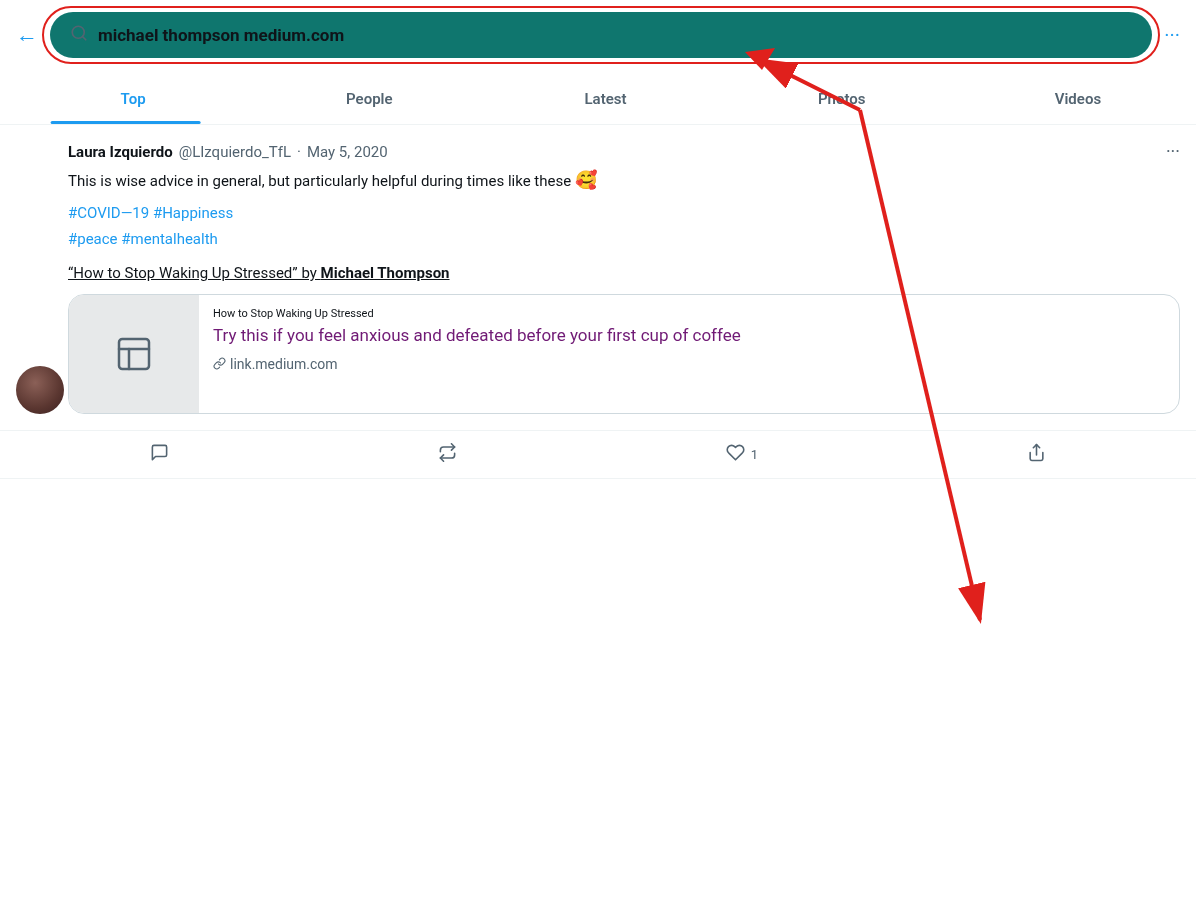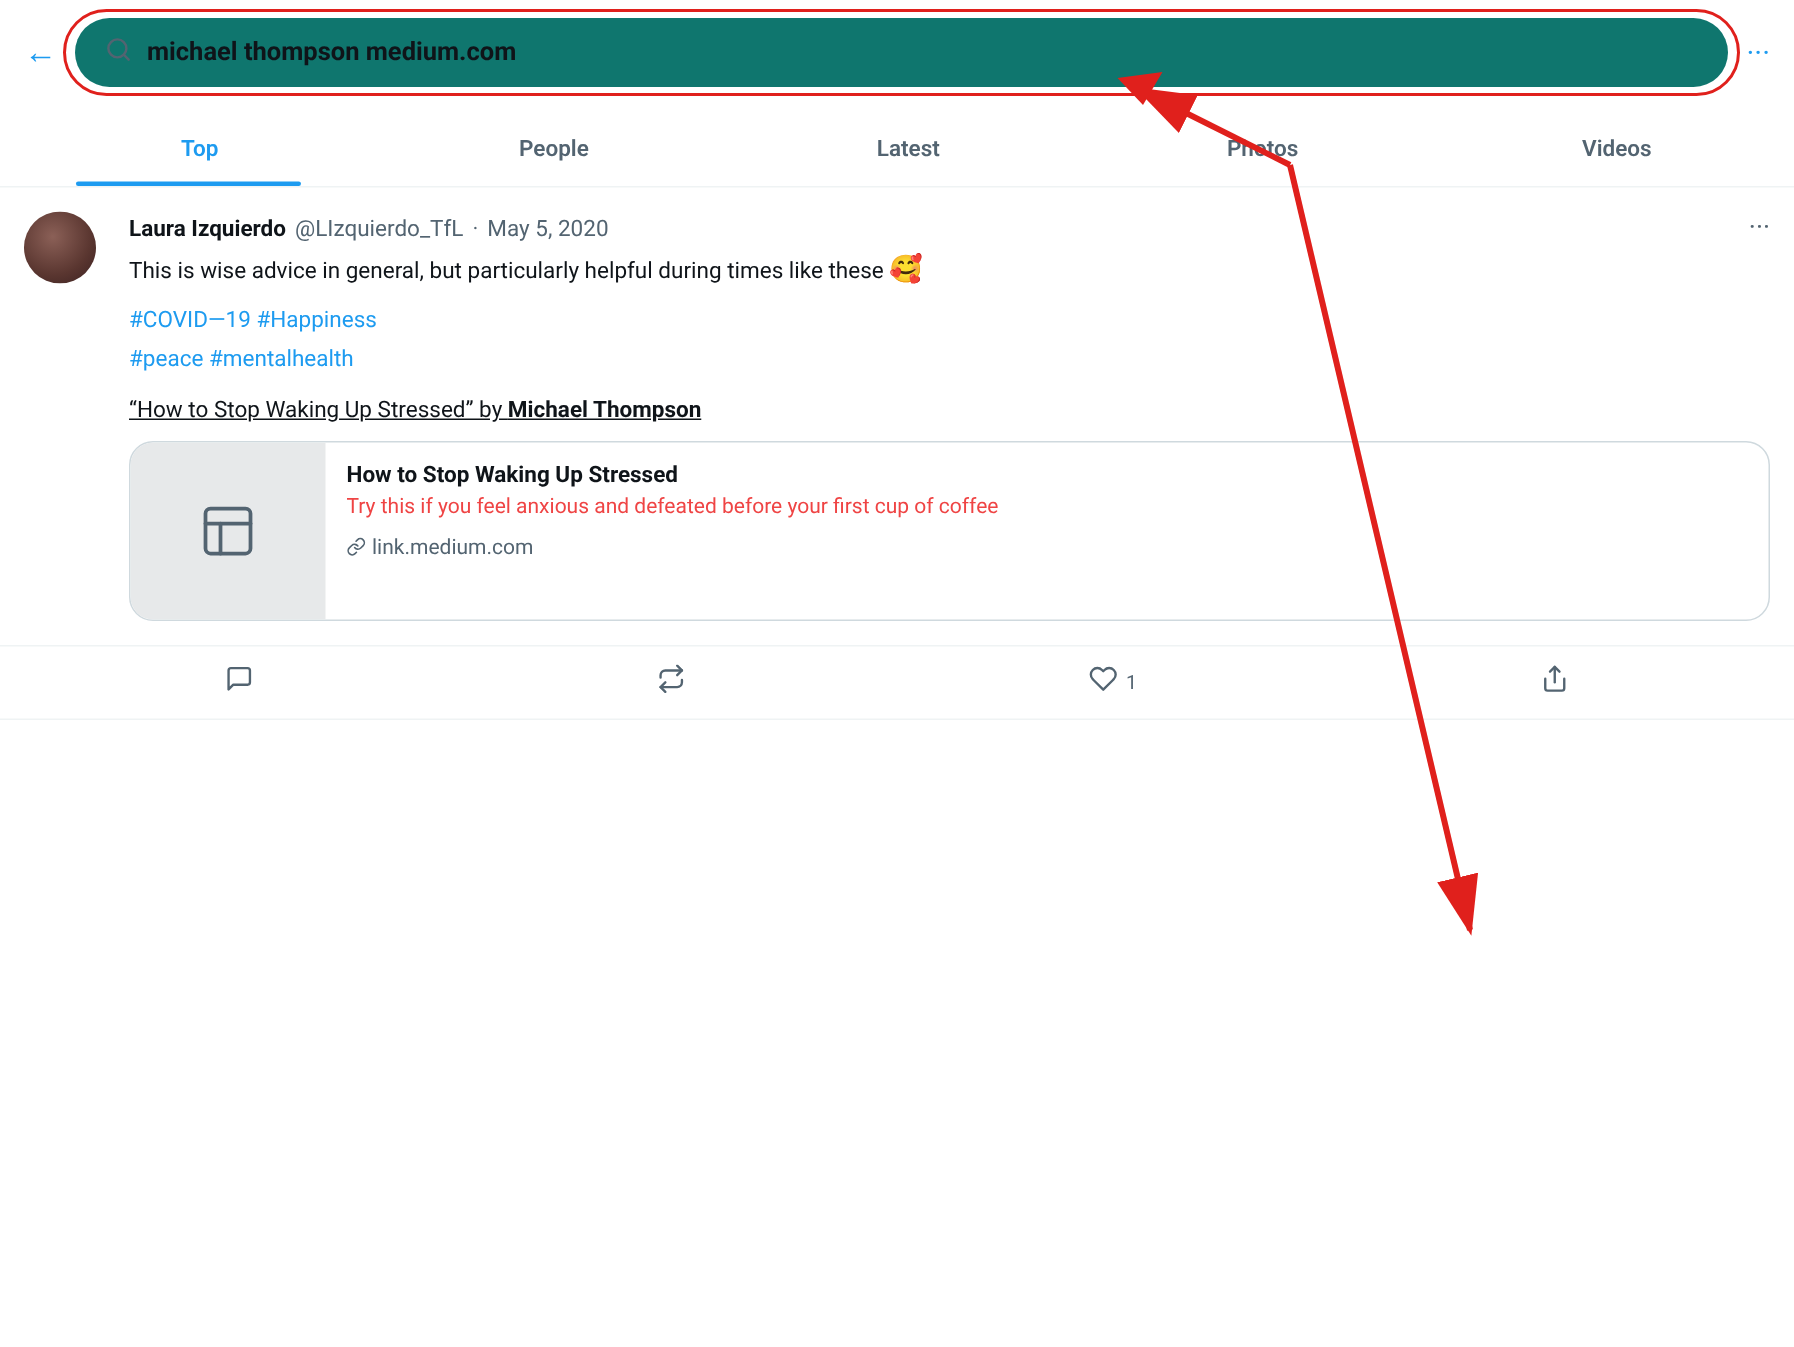--- a/index.html
+++ b/index.html
@@ -95,22 +95,23 @@
       width: 60%;
       height: 3px;
       background: #1d9bf0;
       border-radius: 2px;
     }
 
     
     .tweet-container {
       display: flex;
       padding: 16px;
-      gap: 22px;
+      gap: 4px;
       border-bottom: 1px solid #eff3f4;
+      align-items: flex-end;
     }
     .avatar {
       width: 48px;
       height: 48px;
       border-radius: 50%;
       background: #ccc;
       flex-shrink: 0;
       overflow: hidden;
     }
     .avatar-img {
@@ -196,28 +197,28 @@
       display: flex;
       align-items: center;
       justify-content: center;
       color: #536471;
     }
     .link-card-body {
       padding: 12px 14px;
       flex: 1;
     }
     .link-card-title {
-      font-size: 15px;
-      font-weight: 700;
+      font-size: 11px;
+      font-weight: 400;
       color: #0f1419;
       margin-bottom: 4px;
     }
     .link-card-desc {
-      font-size: 14px;
-      color: #ef4444;
+      font-size: 17px;
+      color: #701a75;
       line-height: 1.4;
       margin-bottom: 8px;
     }
     .link-card-url {
       font-size: 14px;
       color: #536471;
       display: flex;
       align-items: center;
       gap: 4px;
     }

